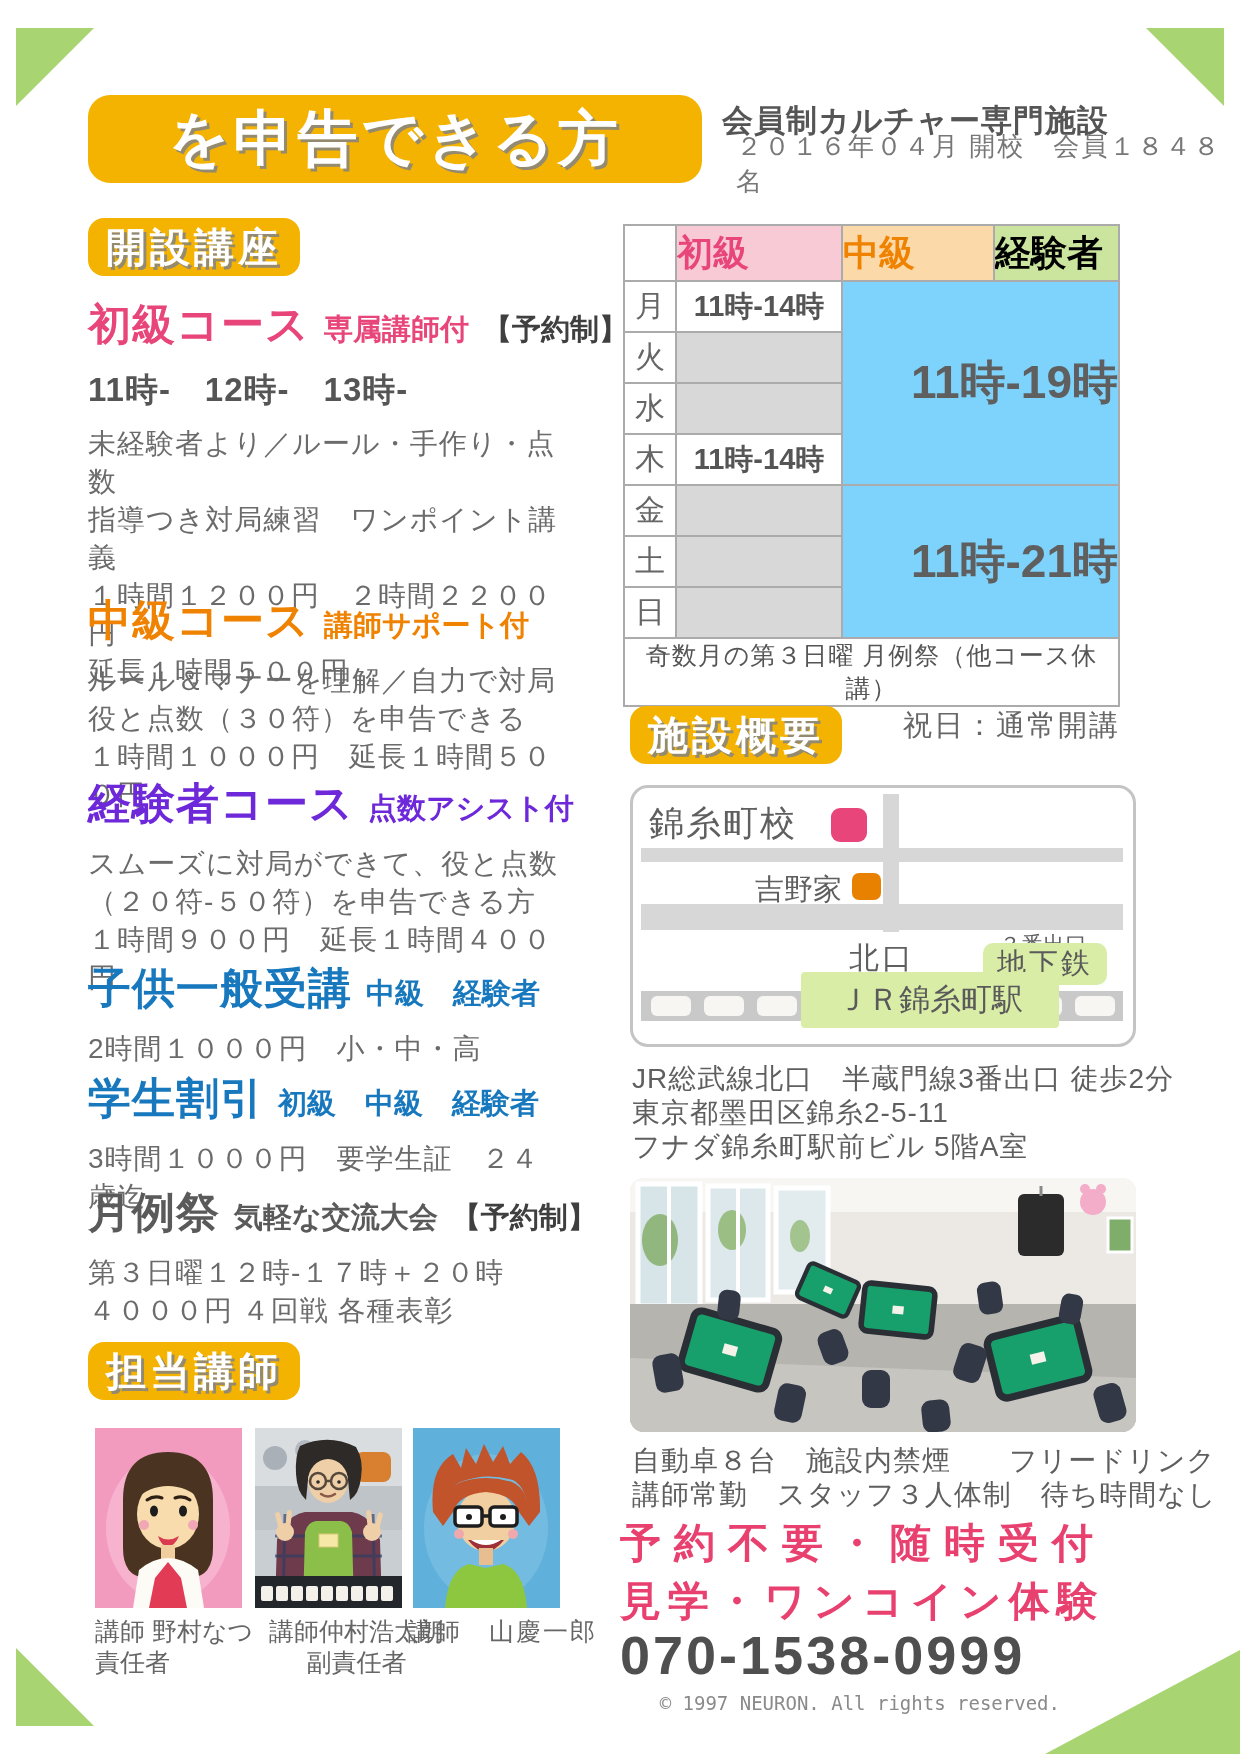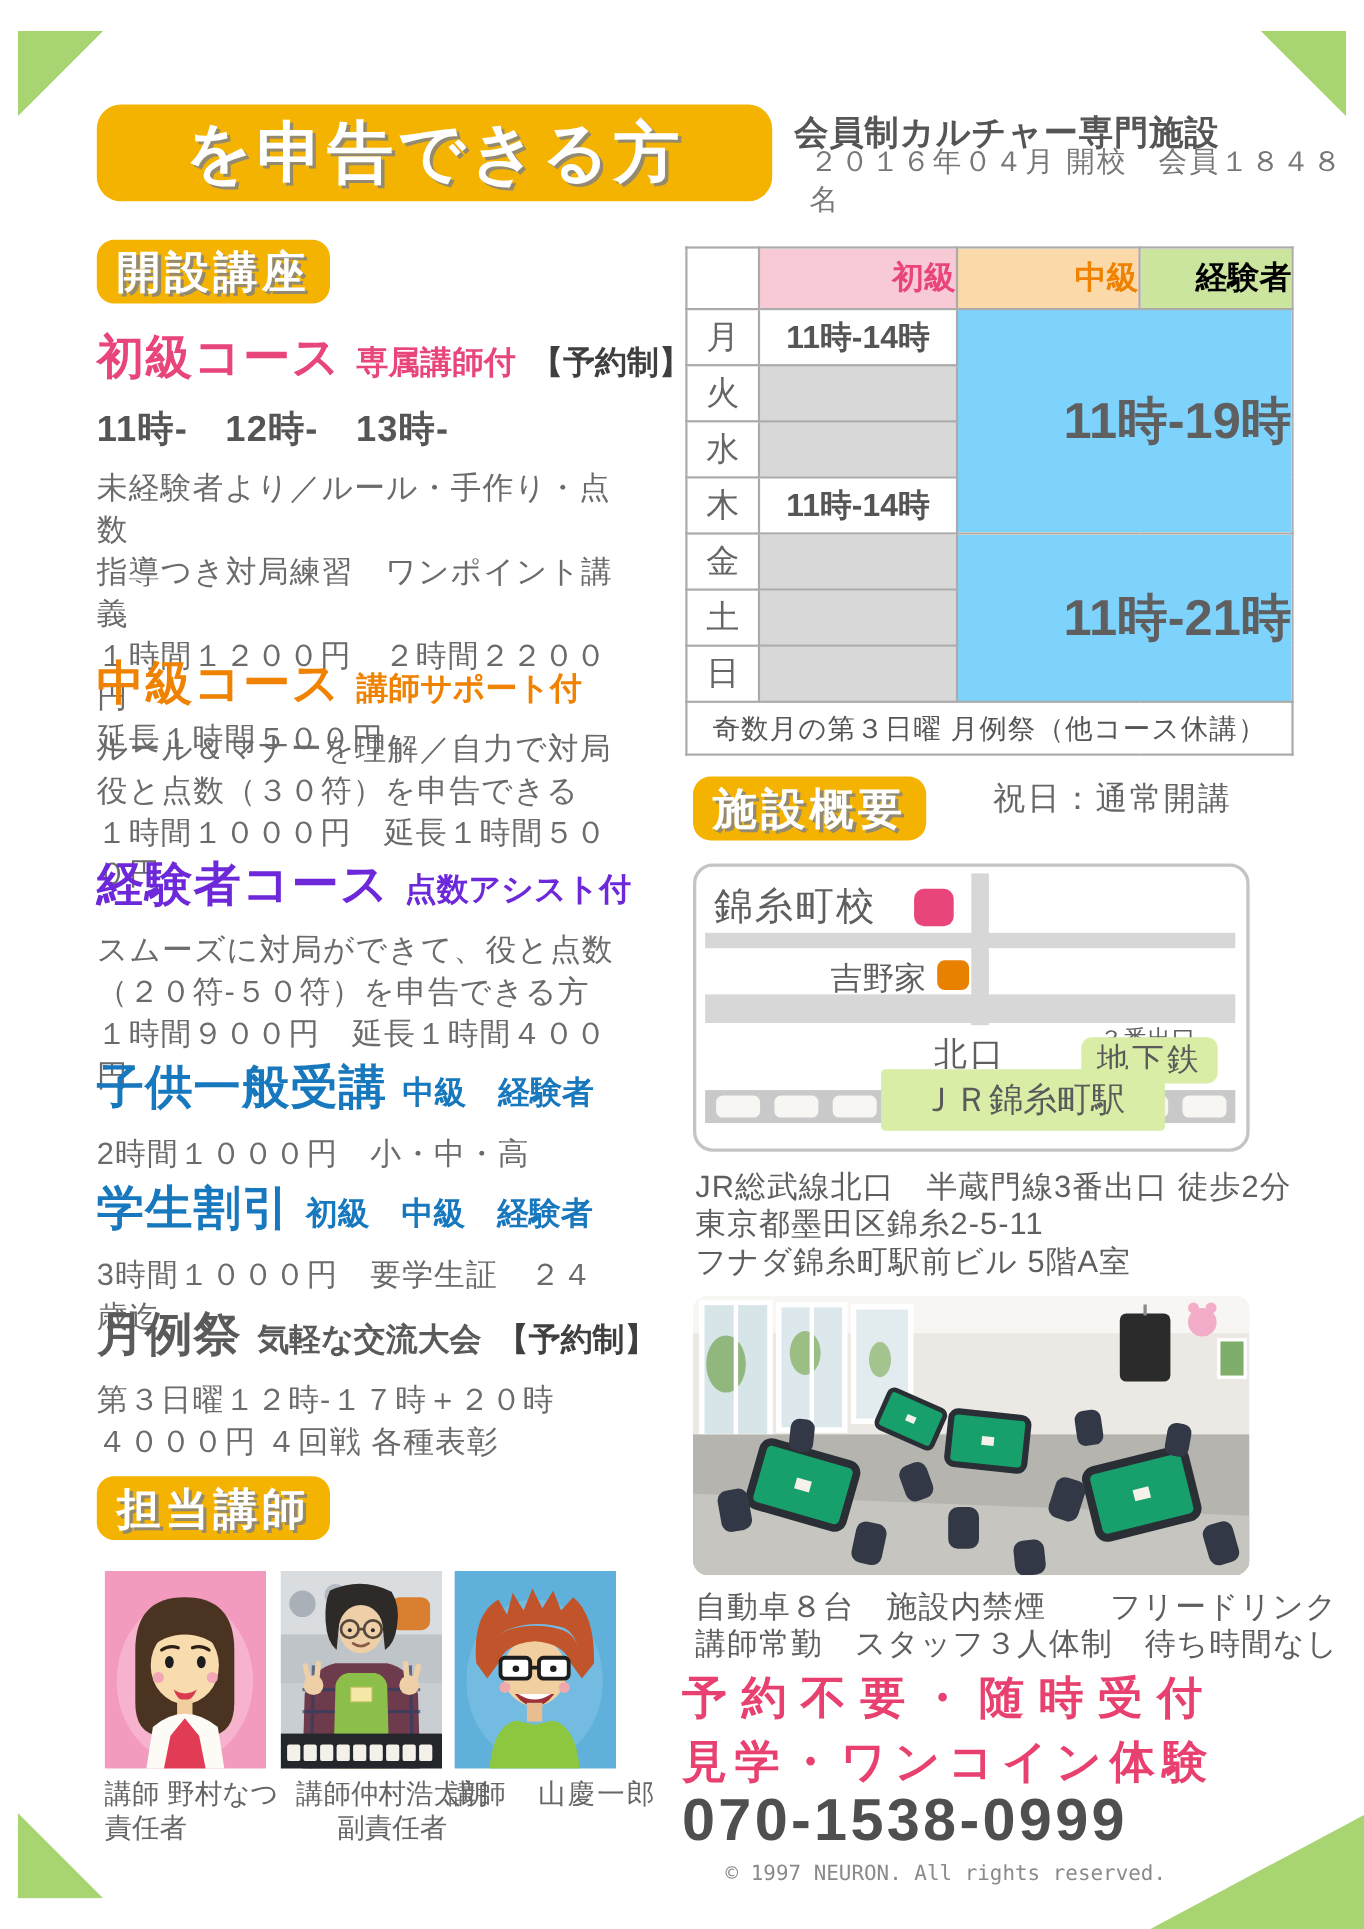--- a/index.html
+++ b/index.html
@@ -26,21 +26,21 @@
   .c-head{display:flex;align-items:baseline;gap:14px;white-space:nowrap;}
   .c-title{font-size:43px;font-weight:bold;letter-spacing:1px;}
   .c-sub{font-size:29px;font-weight:bold;}
   .c-extra{font-size:29px;font-weight:bold;color:#3f3f3f;}
   .pink{color:#E8457A}.orange{color:#EF8200}.green{color:#6d28d9}.blue{color:#1878BE}.dark{color:#5a5a5a}
   .c-times{margin-top:14px;font-size:33px;font-weight:bold;color:#555;letter-spacing:1px;}
   .c-para{margin-top:12px;font-size:28px;color:#6b6b6b;line-height:38px;letter-spacing:1px;}
   
   table.schedule{position:absolute;left:623px;top:224px;border-collapse:collapse;table-layout:fixed;width:487px;background:#fff;}
   table.schedule td,table.schedule th{border:2px solid #ABABAB;padding:0;overflow:hidden;}
-  table.schedule th{height:54px;font-size:29px;font-weight:bold;text-align:right;padding-left:14px;}
+  table.schedule th{height:54px;font-size:36px;font-weight:bold;text-align:left;}
   .h-corner{background:#fff;}
   .h-beg{background:#F8CAD6;color:#E8457A;}
   .h-mid{background:#FBD9A9;color:#EF8200;}
   .h-exp{background:#CBE59E;color:#000000;}
   td.day{height:49px;font-size:30px;color:#666;text-align:center;background:#fff;}
   td.slot{font-size:29px;font-weight:bold;color:#555;text-align:center;background:#fff;}
   td.slot.gray{background:#D8D8D8;}
   td.big{font-size:46px;font-weight:bold;color:#5f5f5f;text-align:right;background:#7dd3fc;}
   tr.foot td{height:46px;font-size:25px;color:#555;text-align:center;background:#fff;letter-spacing:1px;}
   .holiday{left:903px;top:706px;font-size:29px;color:#666;letter-spacing:2px;}

